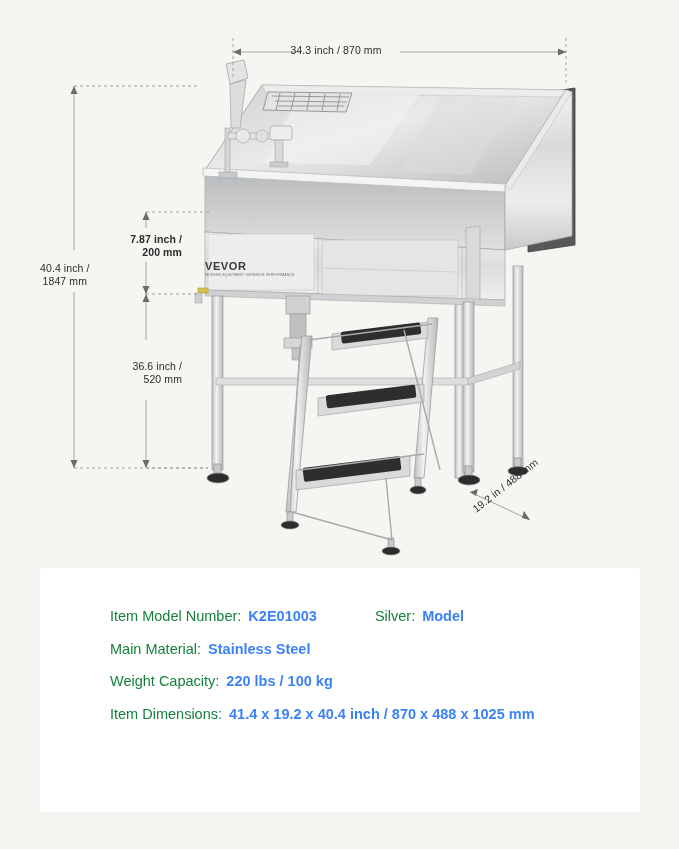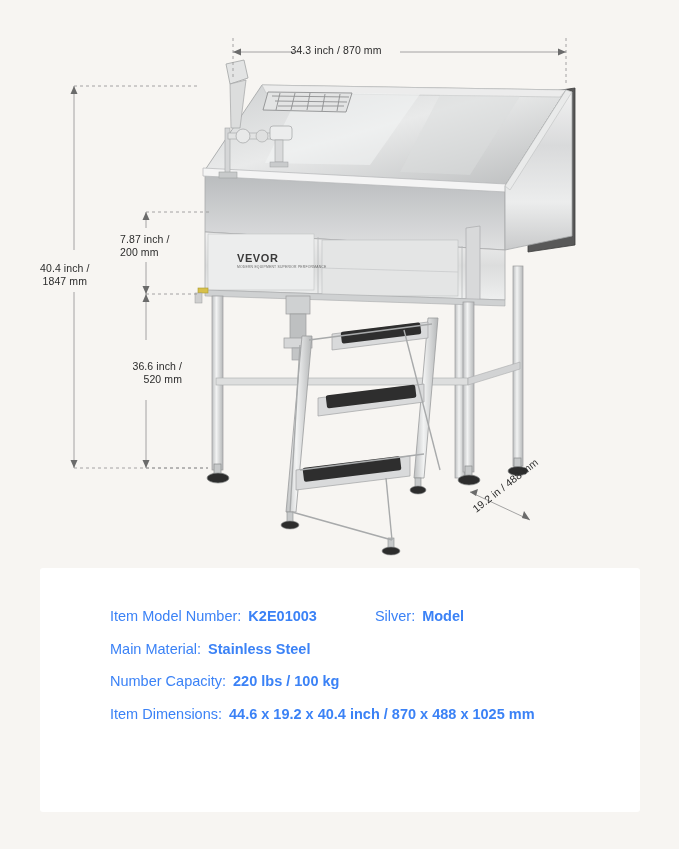--- a/index.html
+++ b/index.html
@@ -29,37 +29,36 @@
   .dim {
     position: absolute;
     color: #2b2b2b;
     font-size: 10.5px;
     line-height: 13px;
     letter-spacing: 0.1px;
     white-space: pre-line;
   }
   .dim-top   { left: 336px; top: 44px; transform: translateX(-50%); white-space: nowrap; }
   .dim-left-total { left: 40px; top: 262px; text-align: center; }
-  .dim-787  { left: 120px; top: 233px; text-align: left; width: 62px; }
+  .dim-787  { left: 120px; top: 233px; text-align: right; width: 62px; font-weight: bold; }
   .dim-205  { left: 116px; top: 360px; text-align: right; width: 66px; }
   .dim-depth {
     left: 470px; top: 505px;
     transform: rotate(-38deg);
     transform-origin: left top;
     white-space: nowrap;
   }
 
   .brandmark {
     position: absolute;
-    left: 205px; top: 252px;
+    left: 205px; top: 260px;
     font-size: 11px;
     font-weight: bold;
     color: #3a3a3a;
     letter-spacing: 0.6px;
-    margin-left: 32px;
   }
   .brandmark small {
     display: block;
     font-size: 3.4px;
     font-weight: normal;
     letter-spacing: 0.2px;
     color: #6a6a6a;
     line-height: 4.4px;
     margin-top: 1px;
   }
@@ -78,21 +77,21 @@
     left: 70px; top: 40px;
     width: 520px;
   }
   .spec-row {
     display: flex;
     align-items: baseline;
     margin-bottom: 16.5px;
     font-size: 14.5px;
     color: #333333;
   }
-  .spec-label { color: #3b82f6; }
+  .spec-label { color: #15803d; }
   .spec-value {
     color: #3b82f6;
     font-weight: bold;
     margin-left: 7px;
   }
   .spec-row .spacer { flex: 0 0 58px; }
   .row-first { justify-content: flex-start; }
 </style>
 </head>
 <body>
@@ -314,26 +313,26 @@
         <span class="spec-label">Silver:</span>
         <span class="spec-value">Model</span>
       </div>
 
       <div class="spec-row">
         <span class="spec-label">Main Material:</span>
         <span class="spec-value">Stainless Steel</span>
       </div>
 
       <div class="spec-row">
-        <span class="spec-label">Number Capacity:</span>
+        <span class="spec-label">Weight Capacity:</span>
         <span class="spec-value">220 lbs / 100 kg</span>
       </div>
 
 
       <div class="spec-row">
         <span class="spec-label">Item Dimensions:</span>
-        <span class="spec-value">44.6 x 19.2 x 40.4 inch / 870 x 488 x 1025 mm</span>
+        <span class="spec-value">41.4 x 19.2 x 40.4 inch / 870 x 488 x 1025 mm</span>
       </div>
 
     </div>
   </div>
 
 </div>
 
 </body></html>

